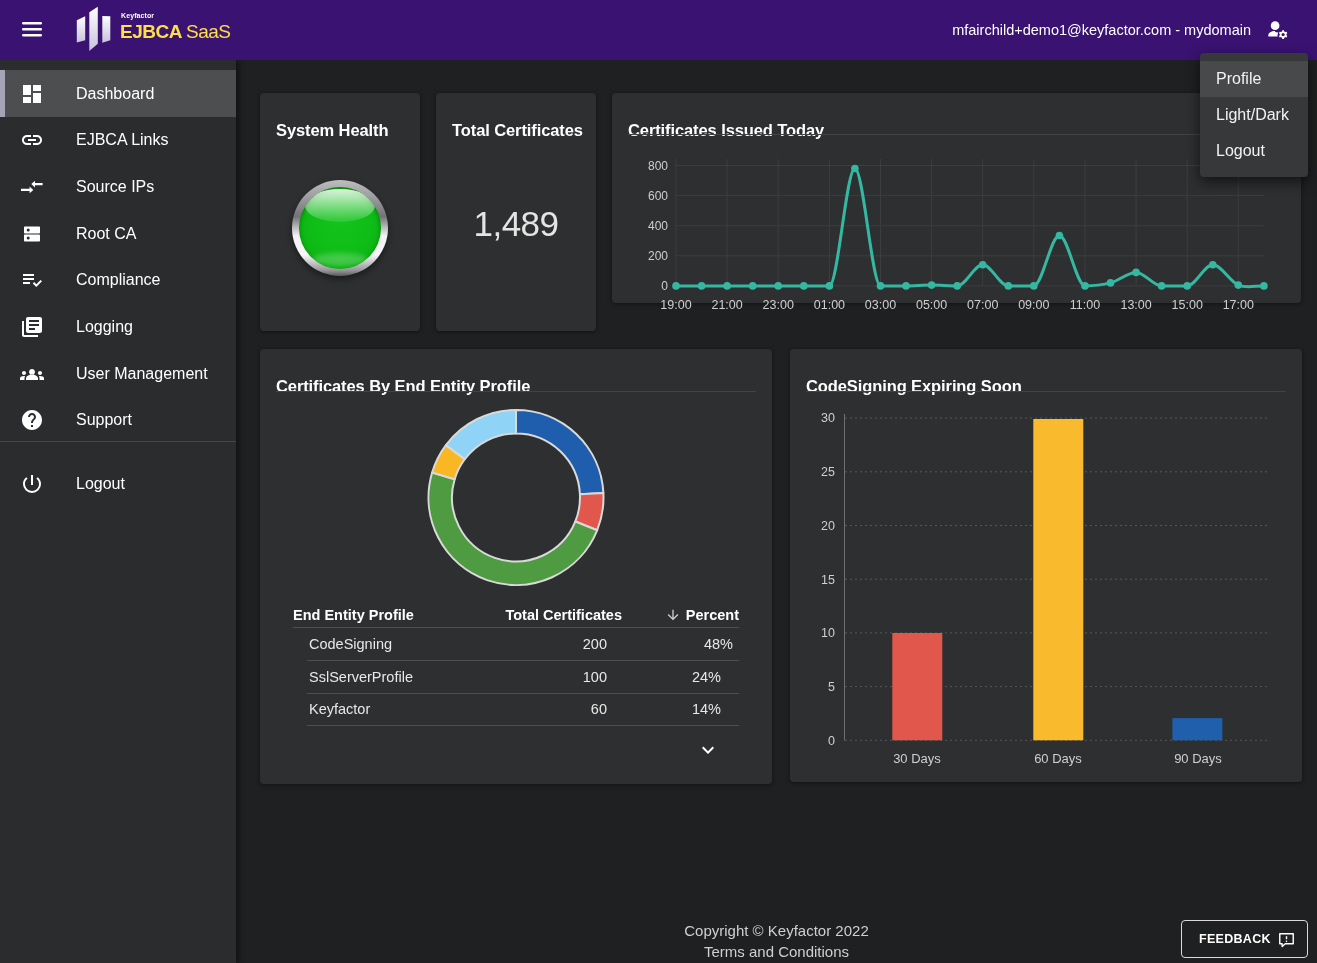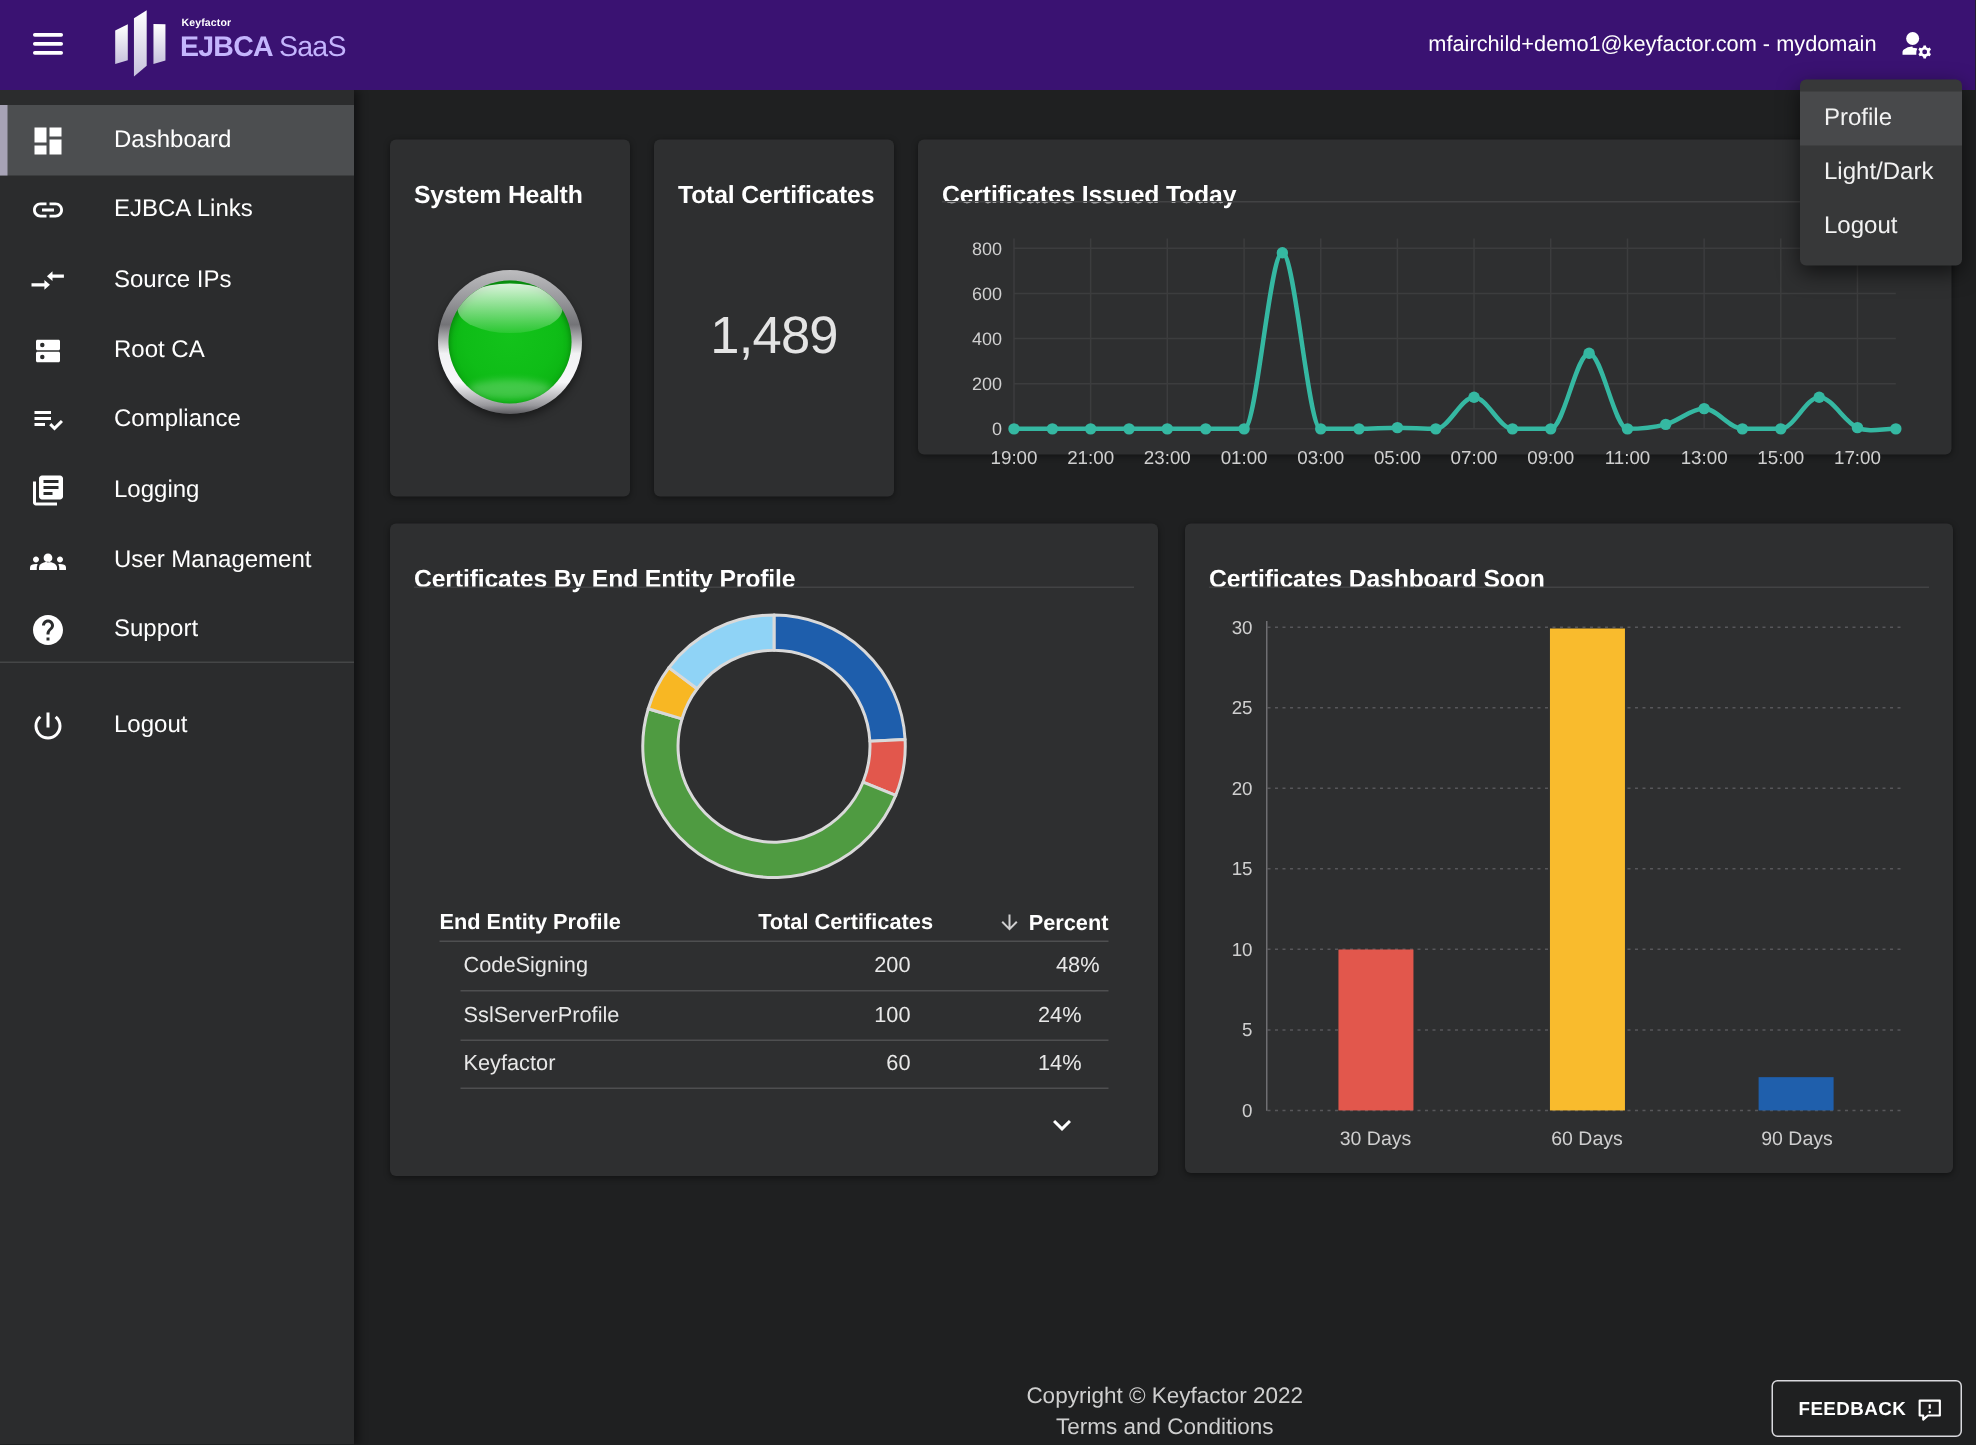--- a/index.html
+++ b/index.html
@@ -3,21 +3,21 @@
 <meta charset="utf-8">
 <style>
 * { margin:0; padding:0; box-sizing:border-box; }
 html,body { width:1317px; height:963px; overflow:hidden; background:#1f2021; font-family:"Liberation Sans", sans-serif; }
 #app { position:relative; width:1317px; height:963px; }
 
 #header { position:absolute; left:0; top:0; width:1317px; height:60px; background:#3a1272; z-index:30; }
 #burger { position:absolute; left:22px; top:22px; }
 #logo { position:absolute; left:76px; top:6px; }
 #lg-keyfactor { position:absolute; left:121px; top:12px; color:#fff; font-size:7px; font-weight:bold; letter-spacing:0.1px; }
-#lg-main { position:absolute; left:120px; top:20.5px; color:#c4b5fd; font-size:19px; font-weight:bold; letter-spacing:-0.5px; }
+#lg-main { position:absolute; left:120px; top:20.5px; color:#fde047; font-size:19px; font-weight:bold; letter-spacing:-0.5px; }
 #lg-main span { font-weight:normal; }
 #email { position:absolute; right:66px; top:0; height:60px; line-height:60px; color:#fff; font-size:14.5px; }
 #usericon { position:absolute; right:27px; top:17px; }
 
 #sidebar { position:absolute; left:0; top:60px; width:236px; height:903px; background:#2b2c2d; box-shadow:3px 0 6px rgba(0,0,0,0.45); z-index:10; }
 .nav { position:absolute; left:0; width:236px; height:47px; color:#fff; font-size:16px;padding-left:43px; }
 .nav .ic { position:absolute; left:20px; top:50%; margin-top:-12px; width:24px; height:24px; }
 .nav .lb { position:absolute; left:76px; top:50%; transform:translateY(-50%); white-space:nowrap; }
 .nav.sel { background:#4c4e50; }
 #selstrip { position:absolute; left:0; top:10px; width:5px; height:47px; background:#a7a3b6; z-index:12; }
@@ -245,21 +245,21 @@
     <div class="trow" style="left:49px; top:352px;">Keyfactor</div>
     <div class="trow" style="left:0; top:352px; width:347px; text-align:right;">60</div>
     <div class="trow" style="left:0; top:352px; width:461px; text-align:right;">14%</div>
     <div class="tline" style="left:47px; top:376px; width:432px;"></div>
     <svg width="24" height="24" viewBox="0 0 24 24" style="position:absolute; left:436px; top:389px;" fill="#fff">
         <path d="M16.59 8.59 12 13.17 7.41 8.59 6 10l6 6 6-6z"></path>
       </svg>
   </div>
 
   <div class="card" style="left:790px; top:349px; width:512px; height:433px;">
-    <div class="ctitle">Certificates Dashboard Soon</div>
+    <div class="ctitle">CodeSigning Expiring Soon</div>
     <div class="cdiv" style="top:42px;"></div>
     <svg width="512" height="433" style="position:absolute;left:0;top:0;" font-family="Liberation Sans, sans-serif">
       <g stroke="#57575a" stroke-width="1" stroke-dasharray="2 3">
         <line x1="55" y1="391.3" x2="480" y2="391.3"></line>
         <line x1="55" y1="337.6" x2="480" y2="337.6"></line>
         <line x1="55" y1="283.9" x2="480" y2="283.9"></line>
         <line x1="55" y1="230.2" x2="480" y2="230.2"></line>
         <line x1="55" y1="176.5" x2="480" y2="176.5"></line>
         <line x1="55" y1="122.8" x2="480" y2="122.8"></line>
         <line x1="55" y1="69.1" x2="480" y2="69.1"></line>

